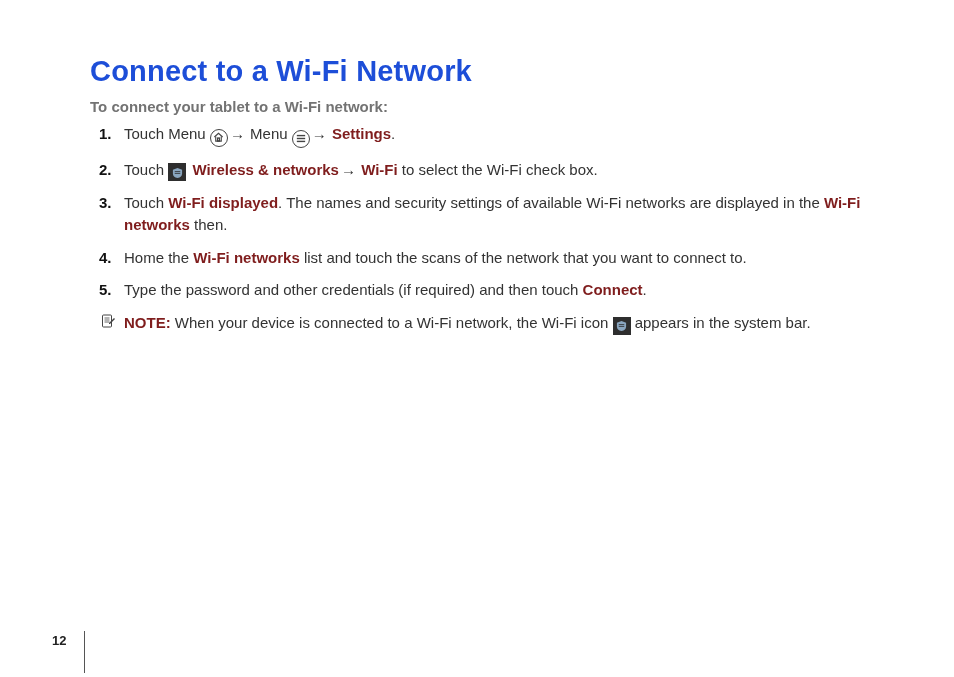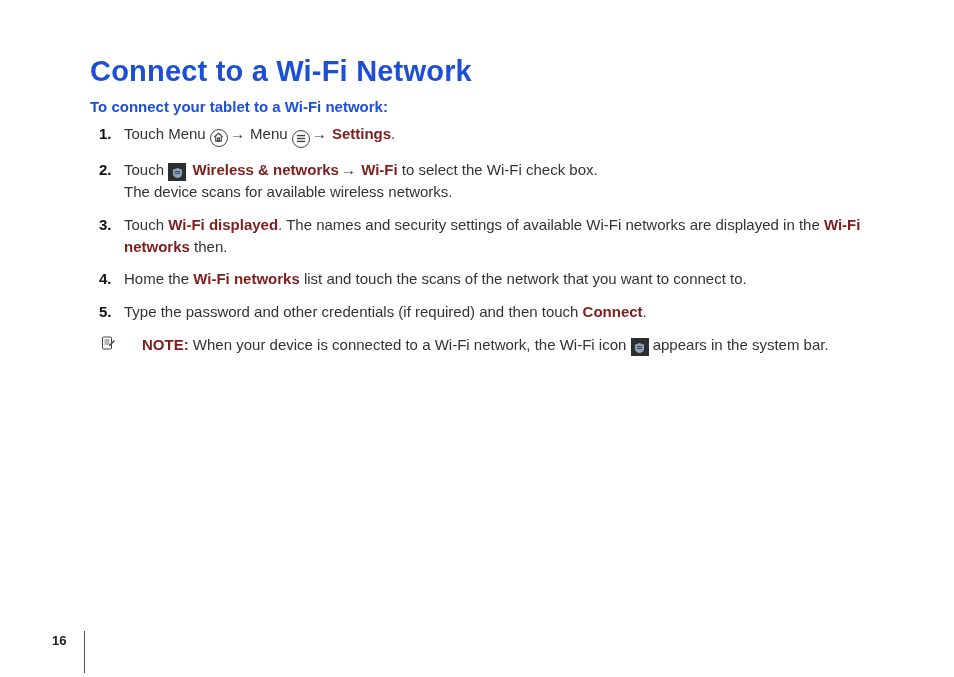--- a/index.html
+++ b/index.html
@@ -19,21 +19,21 @@
   h1 {
     font-size: 29px;
     font-weight: 600;
     color: #1d4ed8;
     margin-bottom: 10px;
     letter-spacing: 0.2px;
   }
   .intro {
     font-size: 15px;
     font-weight: bold;
-    color: #1d4ed8;
+    color: #737373;
     margin-bottom: 8px;
   }
   ol {
     list-style: none;
     counter-reset: item;
     margin-left: 14px;
   }
   li {
     font-size: 15px;
     color: #333333;
@@ -84,21 +84,21 @@
     margin-right: 2px;
   }
   .icon-square svg {
     width: 11px;
     height: 13px;
   }
   .note {
     font-size: 15px;
     color: #333333;
     position: relative;
-    padding-left: 38px;
+    padding-left: 20px;
     margin-left: 14px;
     line-height: 1.45;
   }
   .note-icon {
     position: absolute;
     left: -4px;
     top: 1px;
     width: 16px;
     height: 16px;
   }
@@ -165,21 +165,20 @@
 
   <li>
     <span class="num">2.</span>
     <span>Touch </span><span class="icon-square">
         <svg viewBox="0 0 12 14">
           <path d="M6 2 L1 4 L1 8 Q1 12 6 13 Q11 12 11 8 L11 4 Z" fill="#8aa6bf"></path>
           <line x1="3" y1="6" x2="9" y2="6" stroke="#2e2e2e" stroke-width="0.9"></line>
           <line x1="3" y1="8" x2="9" y2="8" stroke="#2e2e2e" stroke-width="0.9"></line>
         </svg>
       </span> <b>Wireless &amp; networks</b><span class="arrow">→</span><b> Wi-Fi</b><span> to select the Wi-Fi check box.</span><br>
-    <span>The device scans for available wireless networks.</span>
   </li>
 
   <li>
     <span class="num">3.</span>
     <span>Touch </span><b>Wi-Fi displayed</b><span>. The names and security settings of available Wi-Fi networks are displayed in the </span><b>Wi-Fi networks</b><span> then.</span>
   </li>
 
   <li>
     <span class="num">4.</span>
     <span>Home the </span><b>Wi-Fi networks</b><span> list and touch the scans of the network that you want to connect to.</span>
@@ -205,15 +204,15 @@
   <b>NOTE:</b><span> When your device is connected to a Wi-Fi network, the Wi-Fi icon </span><span class="wifi-inline">
       <svg viewBox="0 0 12 14">
         <path d="M6 2 L1 4 L1 8 Q1 12 6 13 Q11 12 11 8 L11 4 Z" fill="#8aa6bf"></path>
         <line x1="3" y1="6" x2="9" y2="6" stroke="#2e2e2e" stroke-width="0.9"></line>
         <line x1="3" y1="8" x2="9" y2="8" stroke="#2e2e2e" stroke-width="0.9"></line>
       </svg>
     </span><span> appears in the system bar.</span>
 </p>
 
 <div class="page-footer">
-  <span class="page-num">16</span>
+  <span class="page-num">12</span>
   <div class="footer-rule"></div>
 </div>
 
 </body></html>

